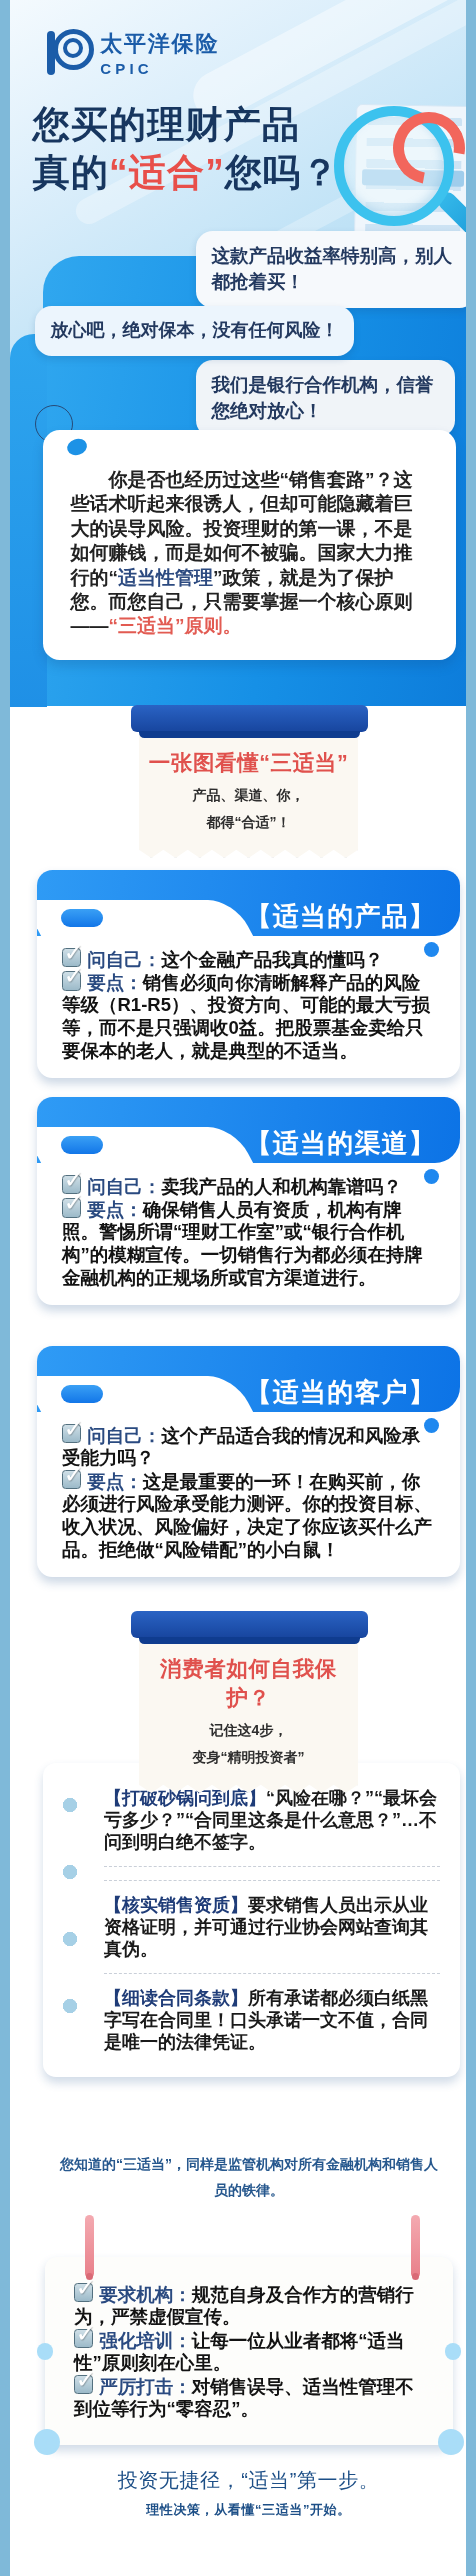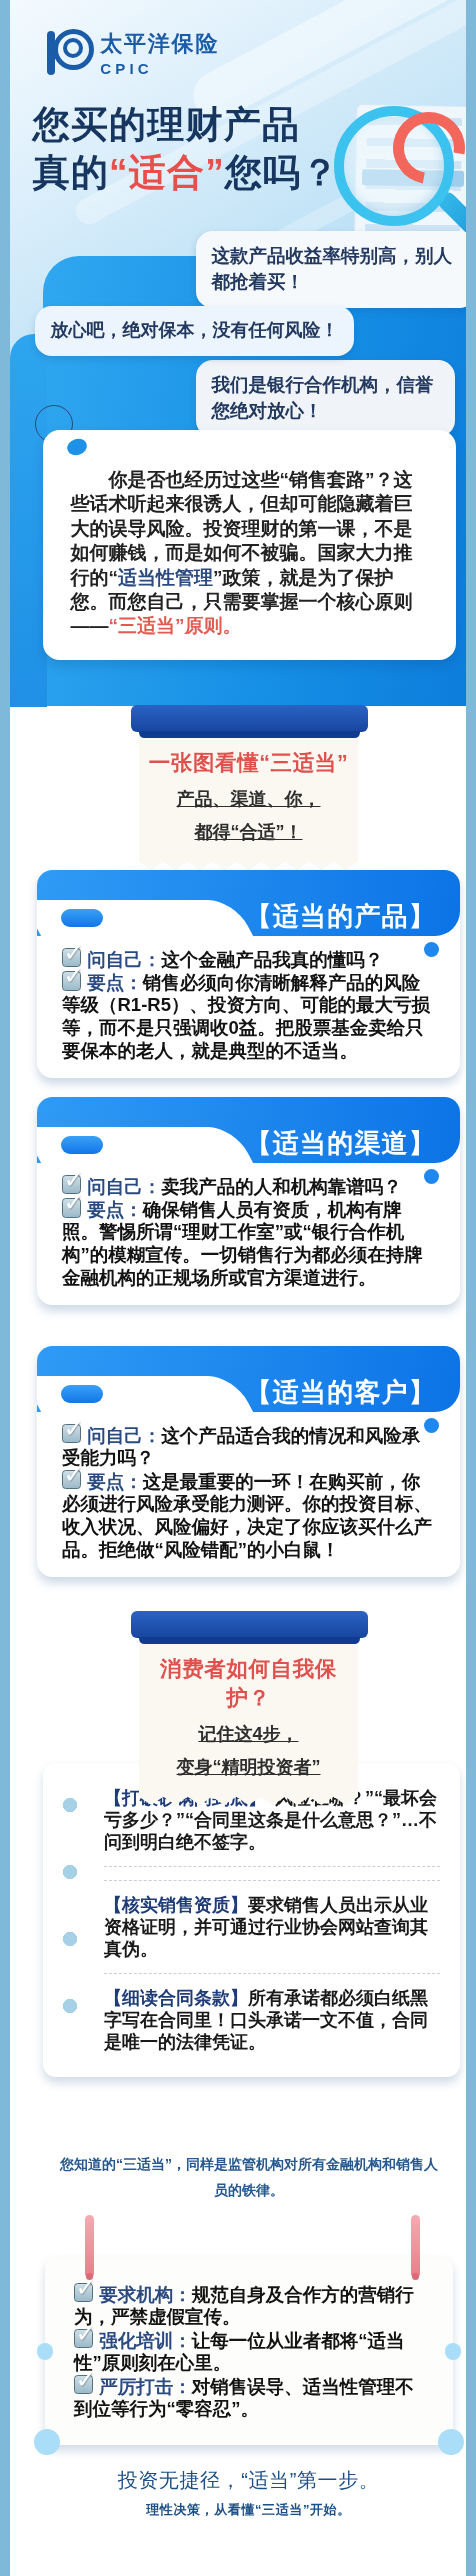--- a/index.html
+++ b/index.html
@@ -69,21 +69,21 @@
   .principle{color:#e25b52;font-weight:800;}
   
   .scroll-bar{position:absolute;width:237px;height:27.4px;z-index:3;border-radius:6px;
        background:linear-gradient(180deg,#2a63c4,#17459e);}
   .scroll-bar:after{content:"";position:absolute;left:8.3px;right:8.3px;bottom:-5.4px;height:6.6px;
        background:#0f3c8f;border-radius:0 0 5.4px 5.4px;z-index:-1;}
   .paper{position:absolute;width:219px;background:#fbf8f2;z-index:2;text-align:center;
        box-shadow:5.4px 4.2px 8.3px rgba(50,90,140,.28);
        clip-path:polygon(0 0,100% 0,100% calc(100% - 8.3px),94.4% 100%,88.9% calc(100% - 8.3px),83.3% 100%,77.8% calc(100% - 8.3px),72.2% 100%,66.7% calc(100% - 8.3px),61.1% 100%,55.6% calc(100% - 8.3px),50% 100%,44.4% calc(100% - 8.3px),38.9% 100%,33.3% calc(100% - 8.3px),27.8% 100%,22.2% calc(100% - 8.3px),16.7% 100%,11.1% calc(100% - 8.3px),5.6% 100%,0 calc(100% - 8.3px));}
   .paper-title{margin:0;padding-top:30px;font-size:21.5px;font-weight:900;color:#e0514d;letter-spacing:0.6px;}
-  .paper-line{margin:9.5px 0 0 0;font-size:18px;font-weight:700;color:#2e2e2e;text-decoration:underline;}
+  .paper-line{margin:9.5px 0 0 0;font-size:14px;font-weight:700;color:#2e2e2e;}
   .paper-pad{height:26px;}
   
   .card{position:absolute;left:27px;width:423px;background:#ffffff;border-radius:15.5px;
        box-shadow:0 5.4px 9.5px rgba(30,80,140,.22);}
   .card-head{position:relative;height:66px;border-radius:15.5px 15.5px 25px 0;overflow:hidden;
        background:linear-gradient(100deg,#2f9bf5,#0c73e6);}
   .head-tab{position:absolute;left:-15.5px;bottom:-1.2px;width:50%;height:37px;background:#ffffff;
        border-top-right-radius:26px;transform:skewX(28deg);transform-origin:top left;}
   .head-pill{position:absolute;left:24px;bottom:9.5px;width:42px;height:18px;border-radius:9.5px;
        background:linear-gradient(180deg,#3aa0f5,#1276e8);}

